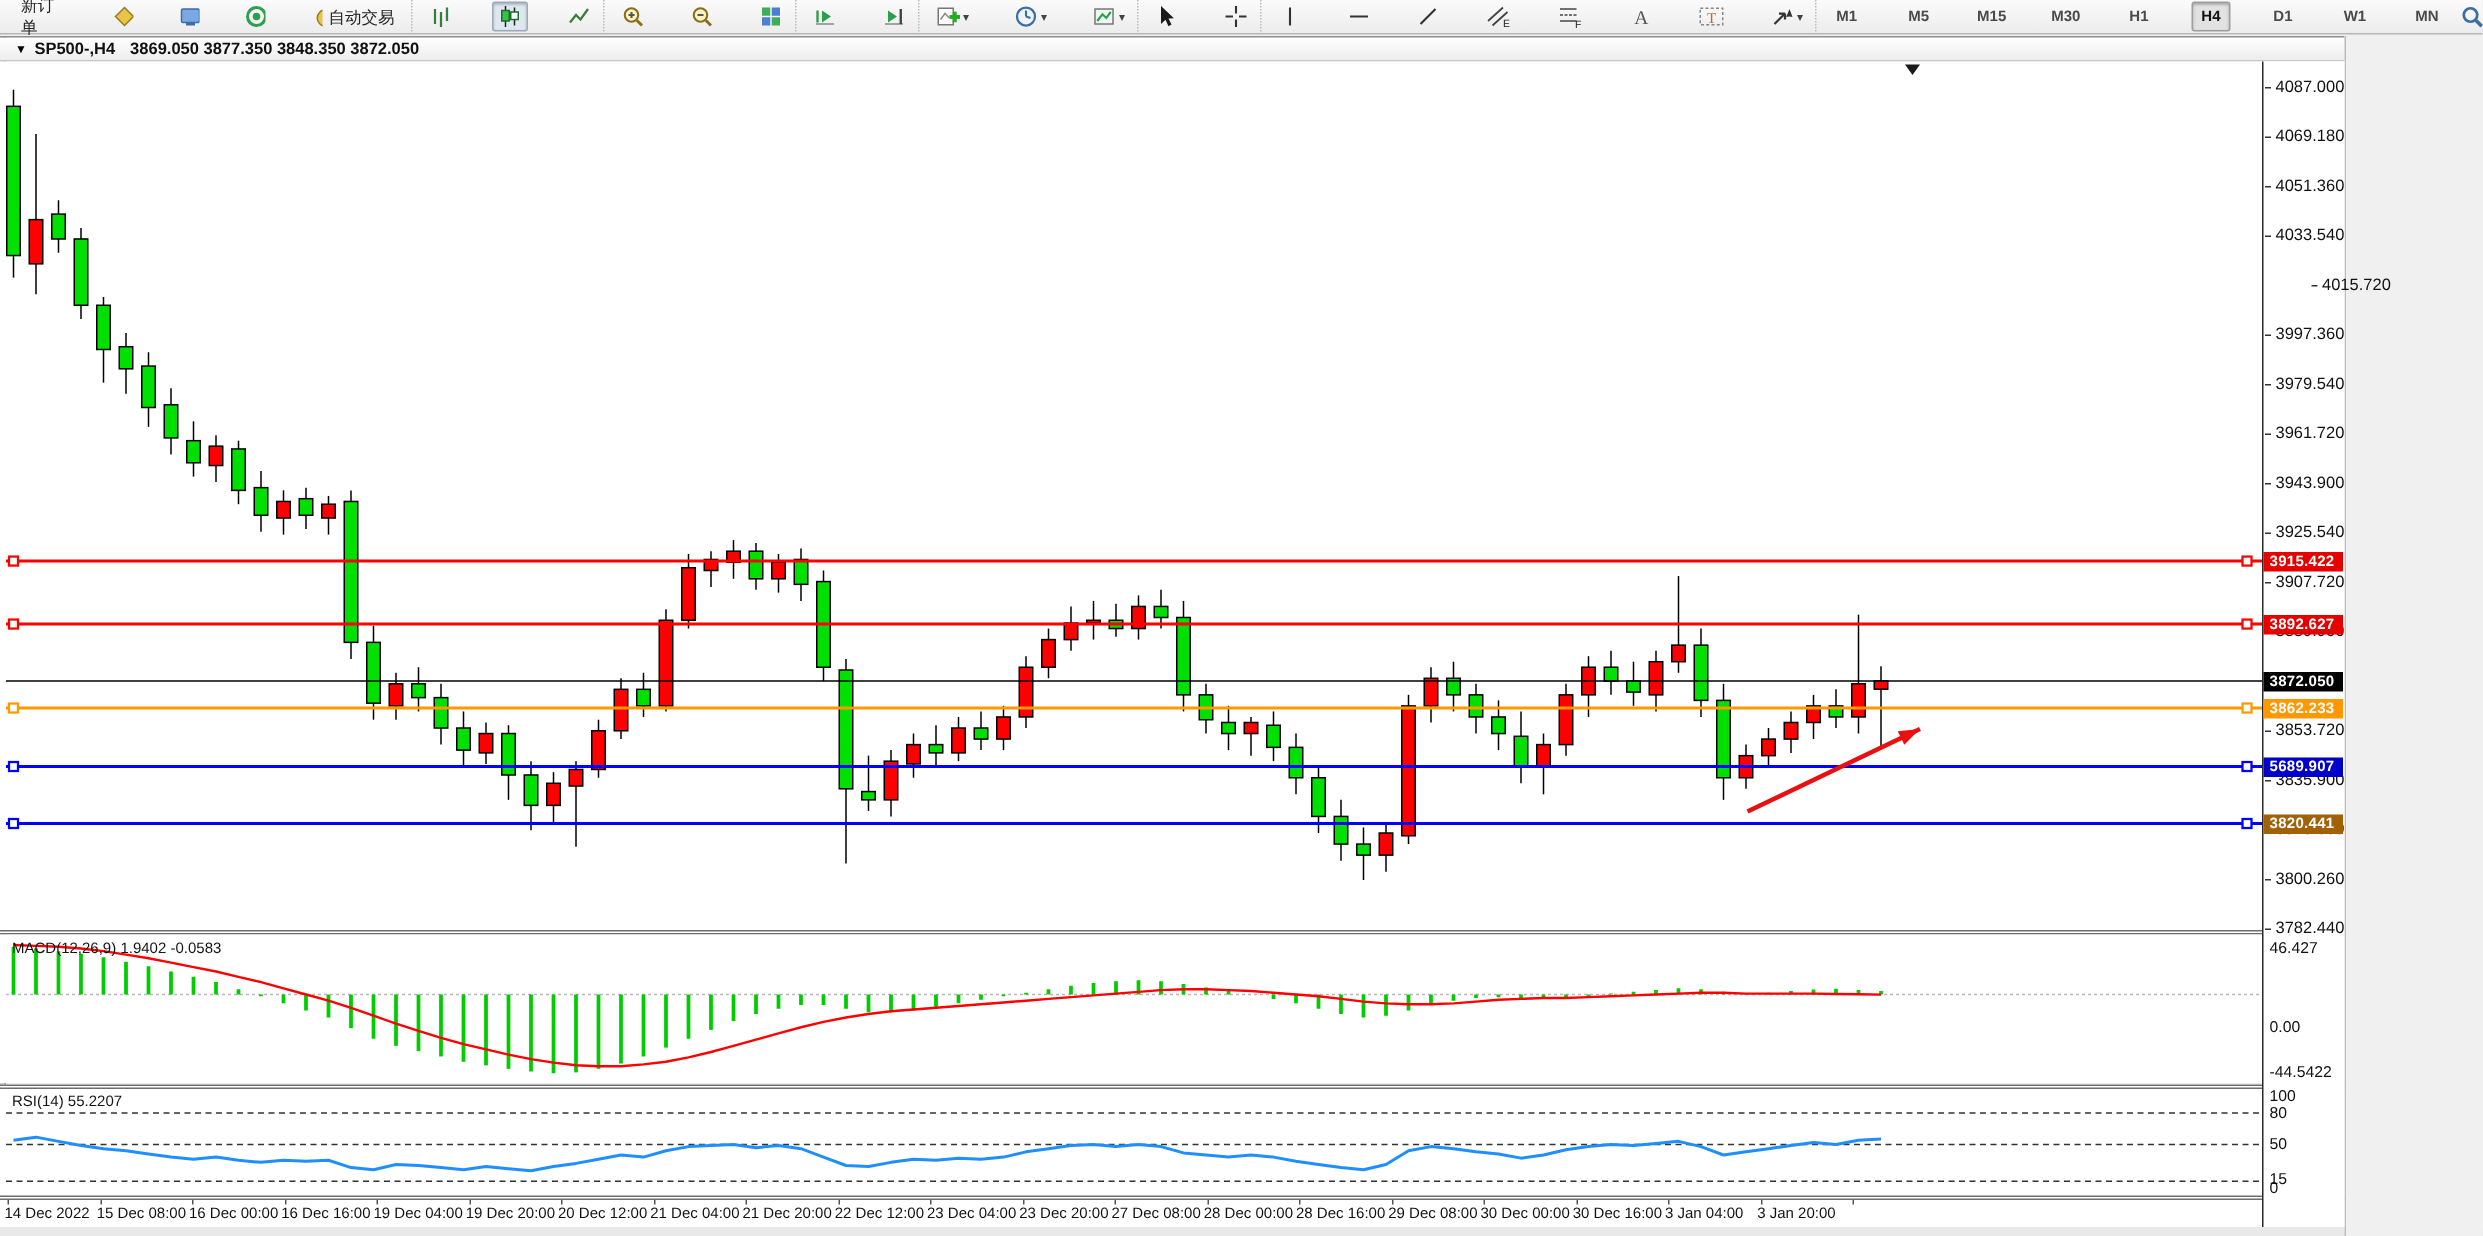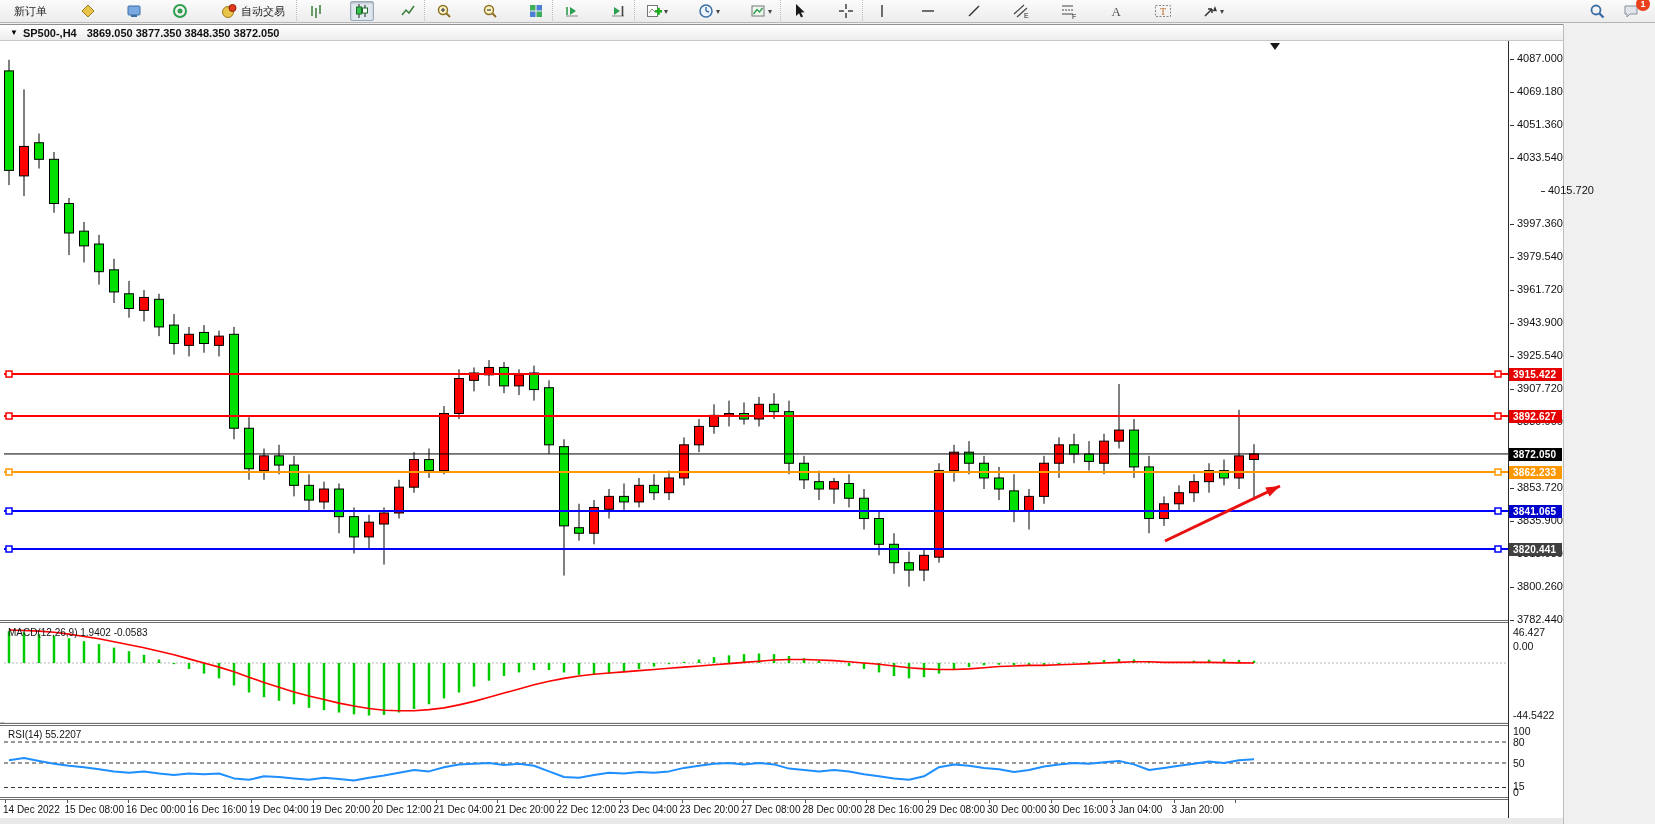--- a/index.html
+++ b/index.html
@@ -241,20 +241,31 @@
     </div>
     <div class="tbtn">
       <svg width="16" height="16">
           <path d="M3 13 L10 6 M10 6 L10 10 M10 6 L6 6" stroke="#333" stroke-width="1.5" fill="none"></path>
           <path d="M13 3 l-2.2 5.4 L13 8 l2 .4 Z" fill="#333"></path>
         </svg>
       <span class="dd">▾</span>
     </div>
   </div>
 
+  <div class="tgrp" id="tf-group">
+      <div class="tbtn tf">M1</div>
+      <div class="tbtn tf">M5</div>
+      <div class="tbtn tf">M15</div>
+      <div class="tbtn tf">M30</div>
+      <div class="tbtn tf">H1</div>
+      <div class="tbtn tf active">H4</div>
+      <div class="tbtn tf">D1</div>
+      <div class="tbtn tf">W1</div>
+      <div class="tbtn tf">MN</div>
+    </div>
 
   <div id="tb-right">
     <div class="tbtn">
       <svg width="17" height="17">
           <circle cx="7" cy="7" r="4.5" fill="none" stroke="#3a6ea5" stroke-width="1.8"></circle>
           <line x1="10.5" y1="10.5" x2="14.5" y2="14.5" stroke="#3a6ea5" stroke-width="2.4"></line>
         </svg>
     </div>
     <div class="tbtn" style="position:relative;margin-left:8px">
       <svg width="17" height="16">
@@ -594,24 +605,24 @@
     <div class="ptick" style="top: 415px;"><span class="dash"></span>3889.900</div>
     <div class="ptick" style="top: 481px;"><span class="dash"></span>3853.720</div>
     <div class="ptick" style="top: 514px;"><span class="dash"></span>3835.900</div>
     <div class="ptick" style="top: 547px;"><span class="dash"></span>3818.080</div>
     <div class="ptick" style="top: 580px;"><span class="dash"></span>3800.260</div>
     <div class="ptick" style="top: 613px;"><span class="dash"></span>3782.440</div>
     <div class="badge" style="top: 367.5px; background: rgb(230, 0, 0);">3915.422</div>
     <div class="badge" style="top: 409.5px; background: rgb(230, 0, 0);">3892.627</div>
     <div class="badge" style="top: 447.5px; background: rgb(0, 0, 0);">3872.050</div>
     <div class="badge" style="top: 465.5px; background: rgb(255, 152, 0);">3862.233</div>
-    <div class="badge" style="top: 504.5px; background: rgb(0, 0, 204);">3841.065</div>
-    <div class="badge" style="top: 542.5px; background: #404040;">3820.441</div>
+    <div class="badge" style="top: 504.5px; background: rgb(0, 0, 204);">5689.907</div>
+    <div class="badge" style="top: 542.5px; background: #a16207;">3820.441</div>
     <div class="scale-lb" style="top: 626px;">46.427</div>
-    <div class="scale-lb" style="top: 640px;">0.00</div>
+    <div class="scale-lb" style="top: 679px;">0.00</div>
     <div class="scale-lb" style="top: 709px;">-44.5422</div>
     <div class="scale-lb" style="top: 725px;">100</div>
     <div class="scale-lb" style="top: 736px;">80</div>
     <div class="scale-lb" style="top: 757px;">50</div>
     <div class="scale-lb" style="top: 780px;">15</div>
     <div class="scale-lb" style="top: 786px;">0</div>
     <div class="ttick" style="left: 5px;"></div>
     <div class="tlb" style="left: 3px;">14 Dec 2022</div>
     <div class="ttick" style="left: 66.5px;"></div>
     <div class="tlb" style="left: 64.5px;">15 Dec 08:00</div>

